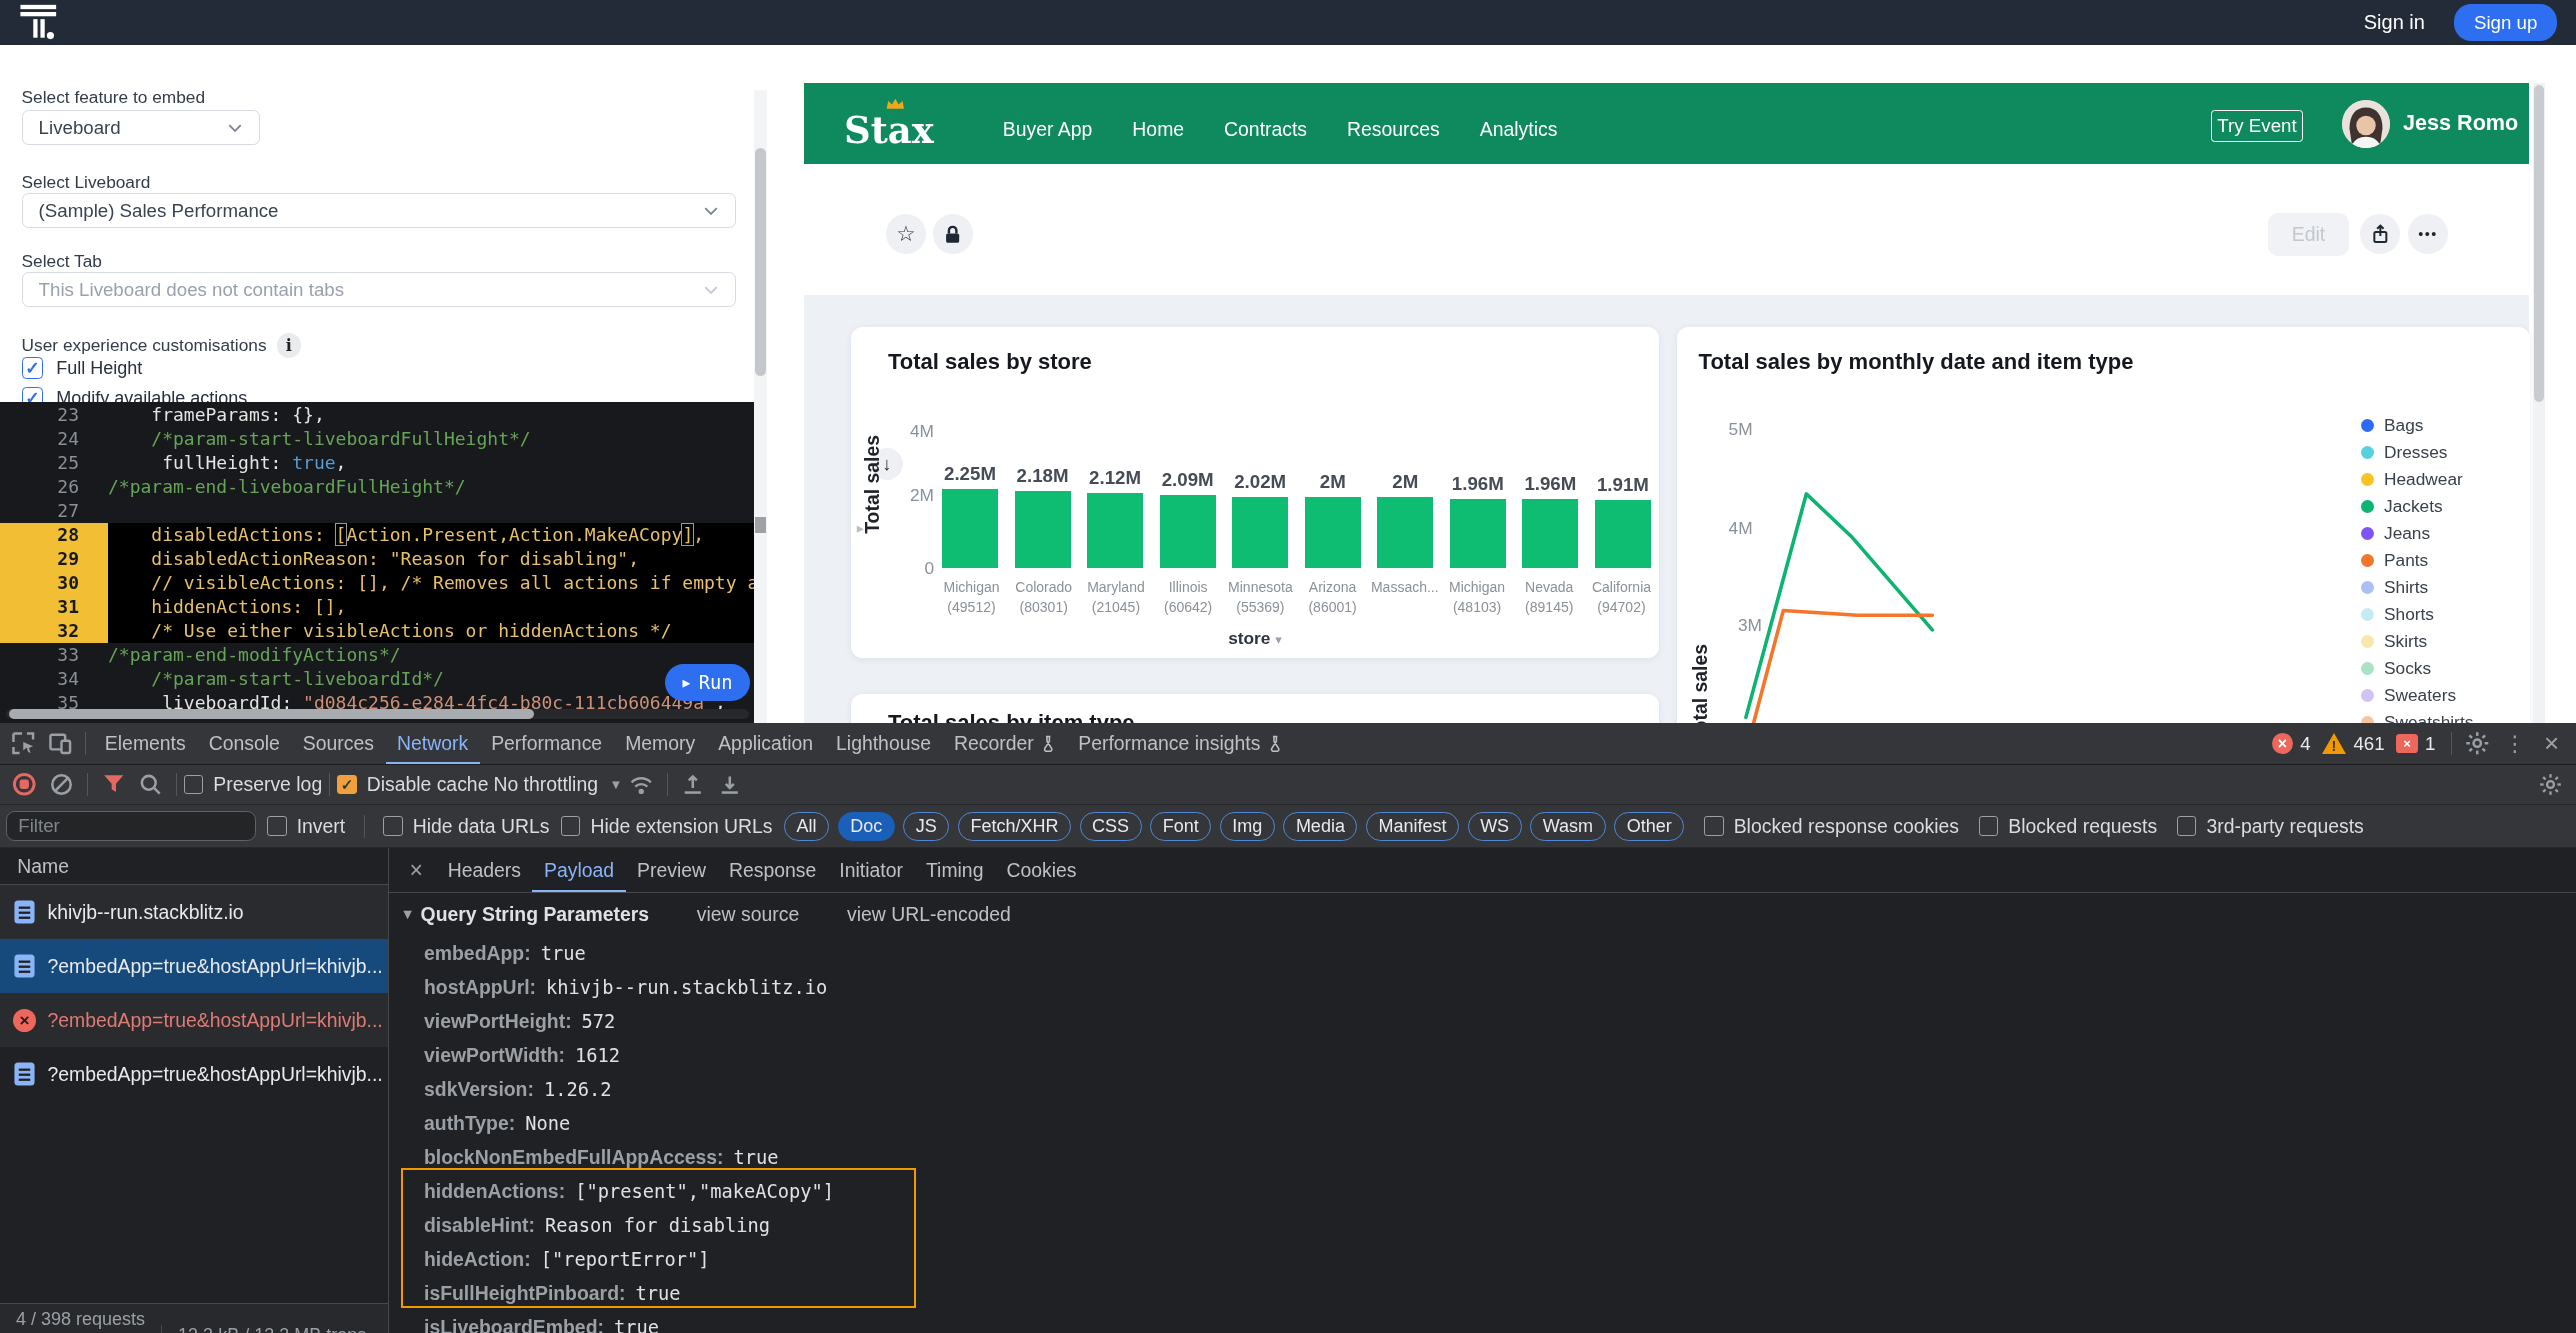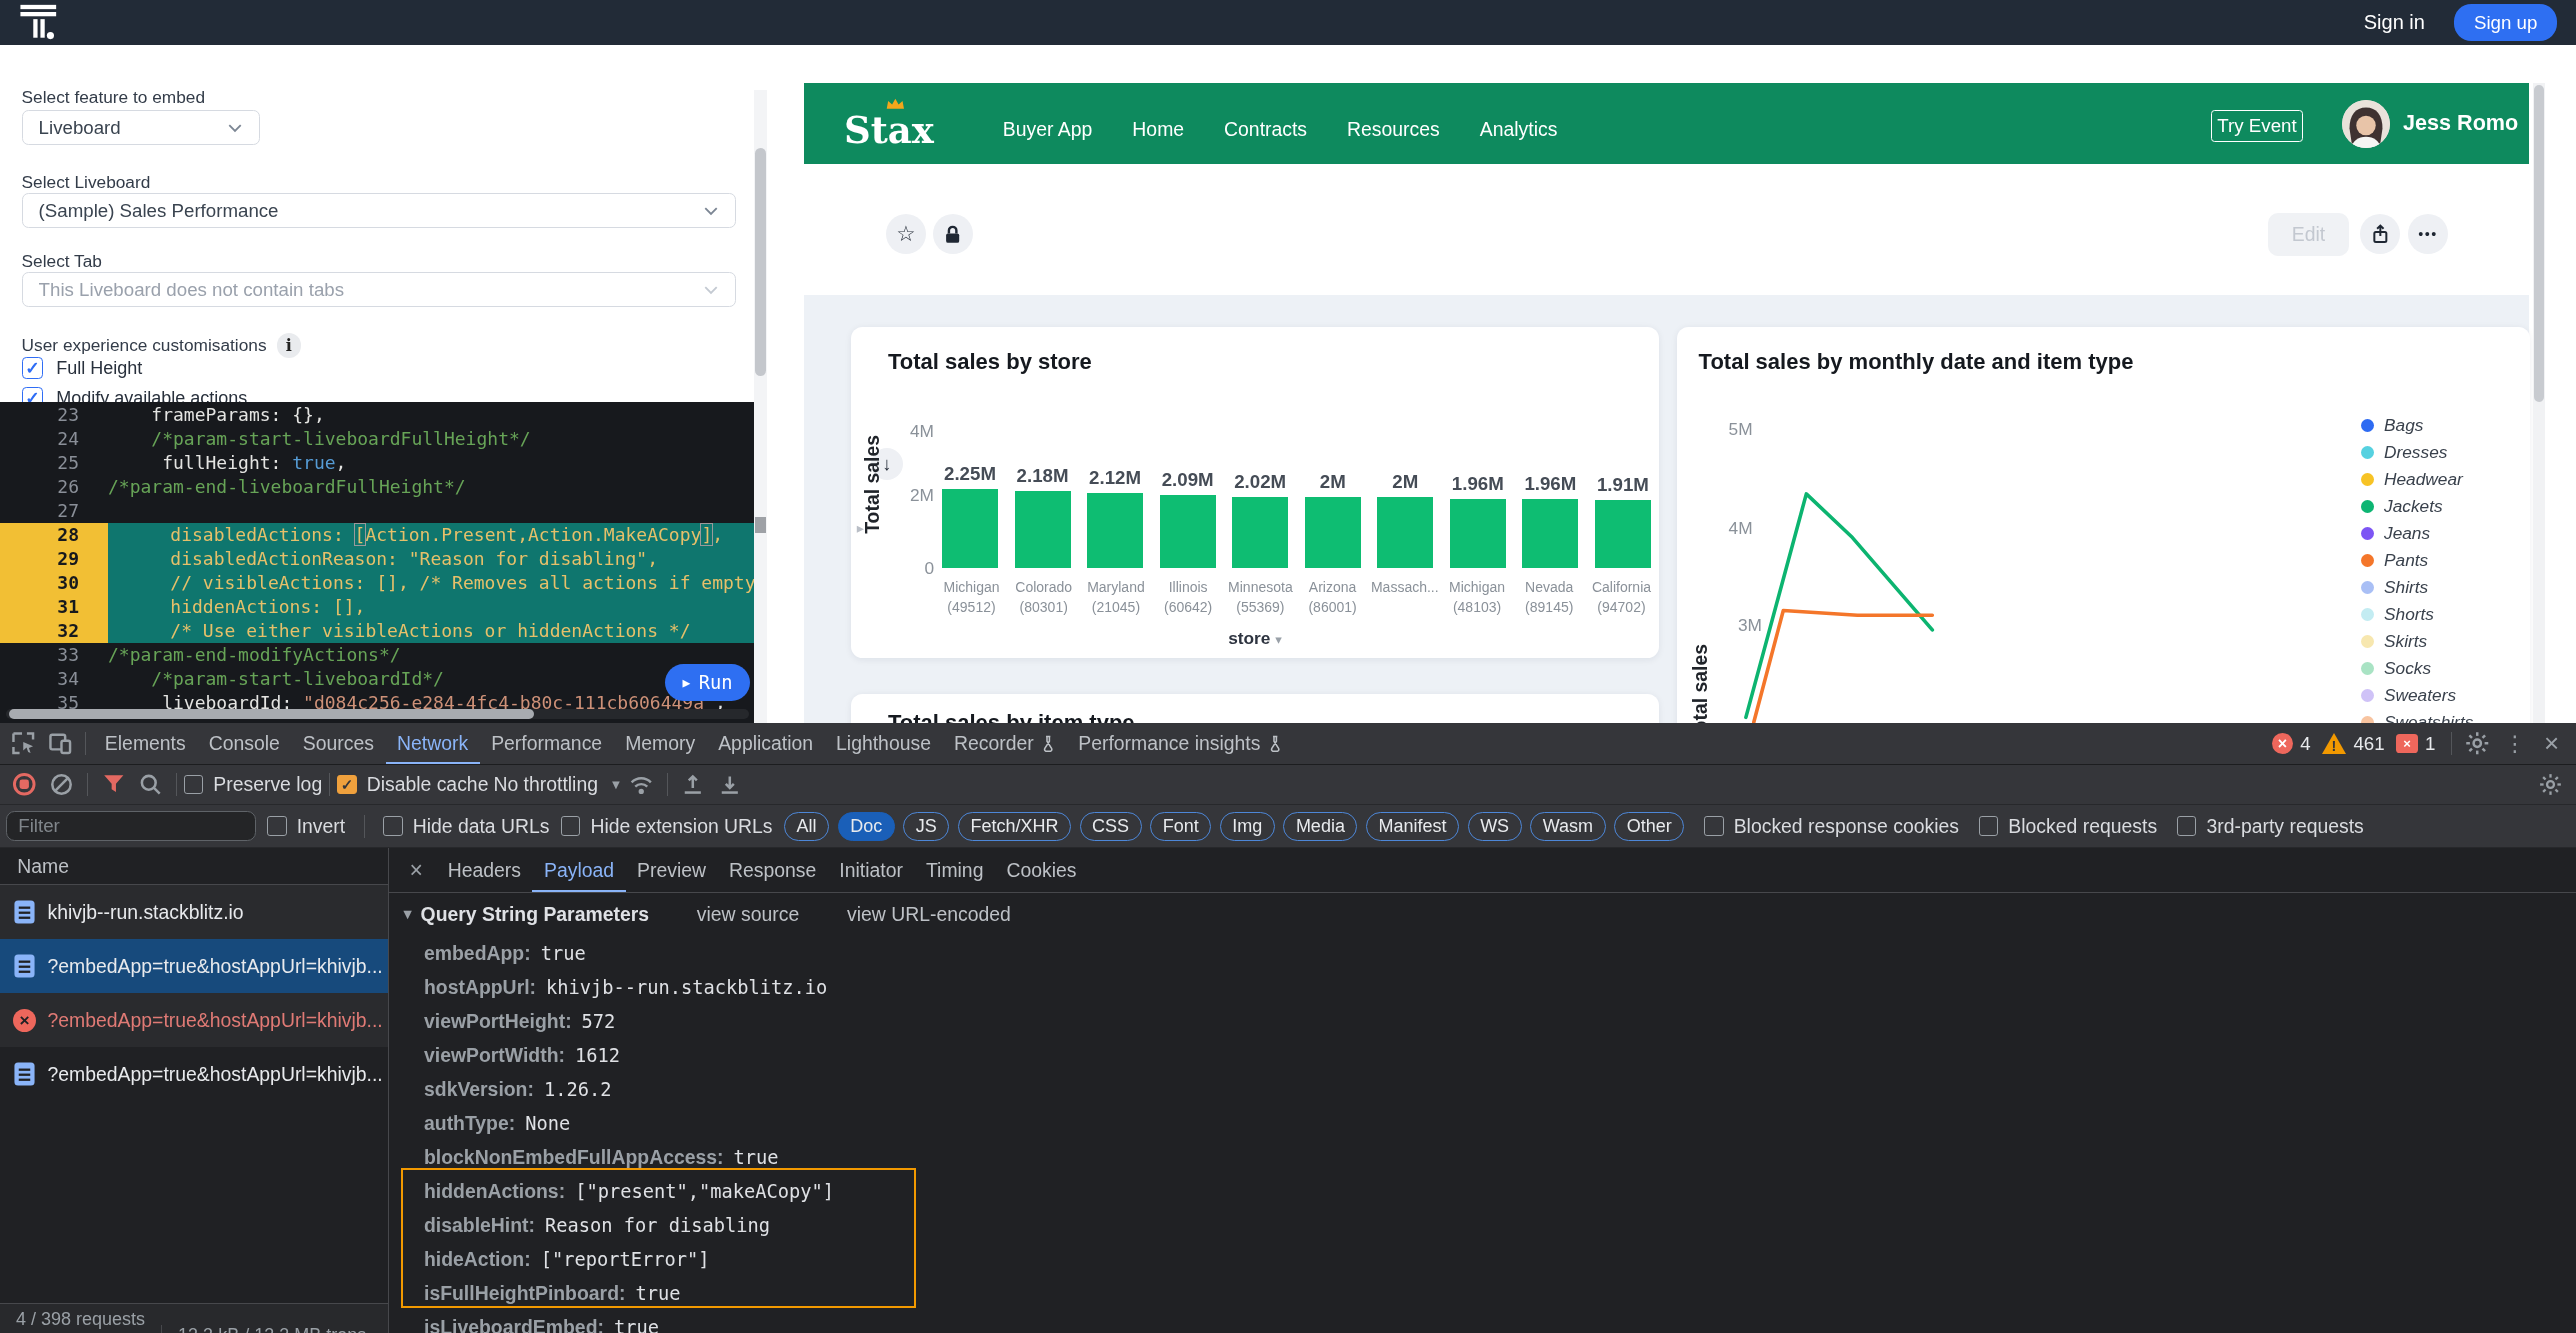--- a/index.html
+++ b/index.html
@@ -28,21 +28,21 @@
   .panel-scroll { position:absolute; left:754px; top:45px; width:13px; height:678px; background:#f3f4f6; }
   .panel-thumb { position:absolute; left:0.7px; width:11.5px; border-radius:5.8px; background:#c4c7cc; }
   .panel-marker { position:absolute; left:0.7px; width:11.5px; background:#9ea1a6; }
 
   
   .editor { position:absolute; left:0; top:402px; width:754px; height:321px; background:#17191d; font-family:"DejaVu Sans Mono", monospace; overflow:hidden; }
   .ed-row { display:flex; height:24px; line-height:24px; white-space:pre; }
   .ed-gutter { width:108px; text-align:right; padding-right:29px; color:#8a8f98; font-size:18px; flex:none; }
   .ed-code { font-size:18px; color:#dcdcdc; flex:1; }
   .ed-row.hl .ed-gutter { background:#f2bf34; color:#17191d; font-weight:bold; }
-  .ed-row.hl .ed-code { background:#0f766e;padding-left:19px; }
+  .ed-row.hl .ed-code { background:#000000; }
   .c-plain { color:#e4e4e2; } .c-comment { color:#67a457; } .c-kw { color:#569cd6; } .c-str { color:#ce9178; }
   .c-hl { color:#e6c06a; } .c-hlb { color:#e6c06a; outline:0.7px solid #9a9a9a; }
   .run-btn { position:absolute; left:665px; top:262px; width:85px; height:37px; background:#2e6ff2; color:#fff; border-radius:18.7px; display:flex; align-items:center; justify-content:center; gap:8.6px; font-size:18.7px; cursor:pointer; }
   .run-btn .tri { font-size:13px; }
   .ed-hscroll { position:absolute; left:5.8px; bottom:3.6px; width:743px; height:10px; background:#26282c; border-radius:5px; }
   .ed-hthumb { position:absolute; left:2.9px; top:0; width:525px; height:10px; background:#a8abb0; border-radius:5px; }
 
   
   .preview { position:absolute; left:772px; top:45px; width:1804px; height:678px; background:#fff; overflow:hidden; }
   .site-header { position:absolute; left:32px; top:38px; width:1725px; height:93px; background:#0e8a5e; display:flex; align-items:center; }
@@ -70,21 +70,21 @@
   .bar-plot { position:absolute; left:91px; top:100px; width:709px; height:141px; display:flex; justify-content:space-between; align-items:flex-end; }
   .bar-col { width:56px; height:100%; display:flex; flex-direction:column; align-items:center; justify-content:flex-end; }
   .bar-val { font-size:18.7px; font-weight:bold; color:#454c56; margin-bottom:3.6px; white-space:nowrap; }
   .bar { width:56px; }
   .bar-ticks { position:absolute; left:86px; top:250px; width:719px; display:flex; justify-content:space-between; }
   .btick { width:69px; text-align:center; font-size:14px; color:#8a9199; line-height:20px; }
   .xlab { position:absolute; left:0; width:100%; text-align:center; font-size:17.3px; }
   .xlab b { color:#2e3440; font-weight:bold; }
   .xlab .caret { color:#99a0a8; font-size:13px; }
   .legend { position:absolute; left:684px; top:85px; height:322px; overflow:hidden; }
-  .lg-item { height:27px; display:flex; align-items:center; gap:10px;font-style:italic; }
+  .lg-item { height:27px; display:flex; align-items:center; gap:10px; }
   .lg-dot { width:13px; height:13px; border-radius:50%; flex:none; }
   .lg-label { font-size:17.3px; color:#39414c; white-space:nowrap; }
 
   
   .dt { position:absolute; left:0; top:723px; width:2576px; height:611px; background:#202124; color:#bdc1c6; }
   .dt-bar { display:flex; align-items:center; background:#35363a; }
   .dt-tabbar { position:absolute; left:0; top:0; width:100%; height:42px; border-bottom:0.7px solid #1c1d1f; }
   .dt-toolbar { position:absolute; left:0; top:42px; width:100%; height:40px; border-bottom:0.7px solid #27282b; }
   .dt-filterbar { position:absolute; left:0; top:82px; width:100%; height:43px; border-bottom:0.7px solid #27282b; }
   .dt-tab { height:100%; display:flex; align-items:center; padding:0 11.5px; gap:7.2px; font-size:19.4px; color:#bdc1c6; border-bottom:2.9px solid transparent; border-top:2.9px solid transparent; cursor:pointer; white-space:nowrap; }

